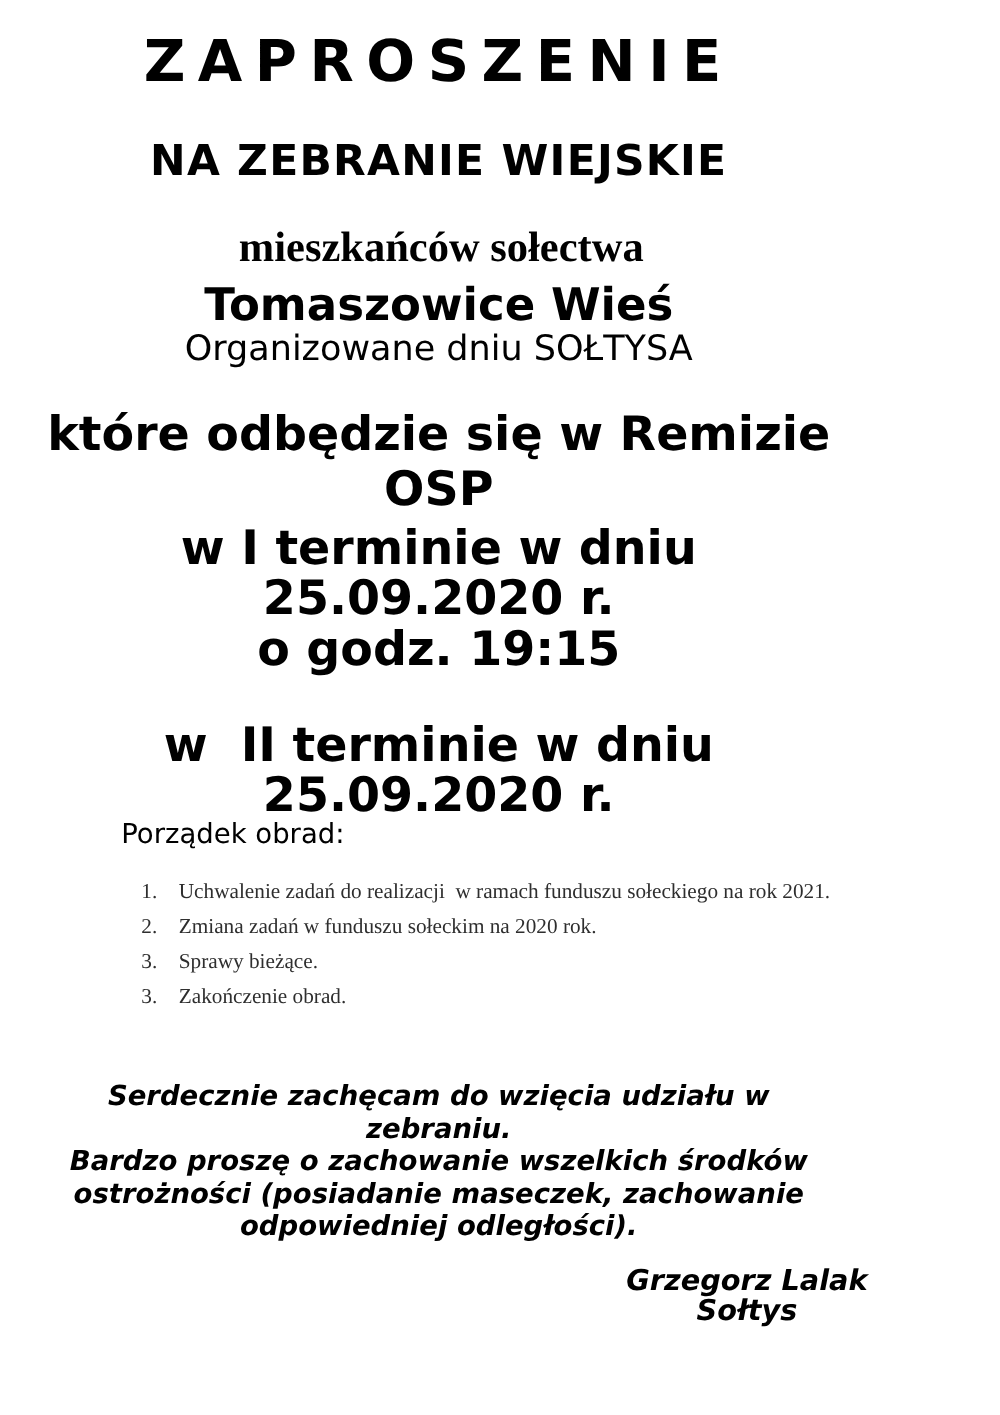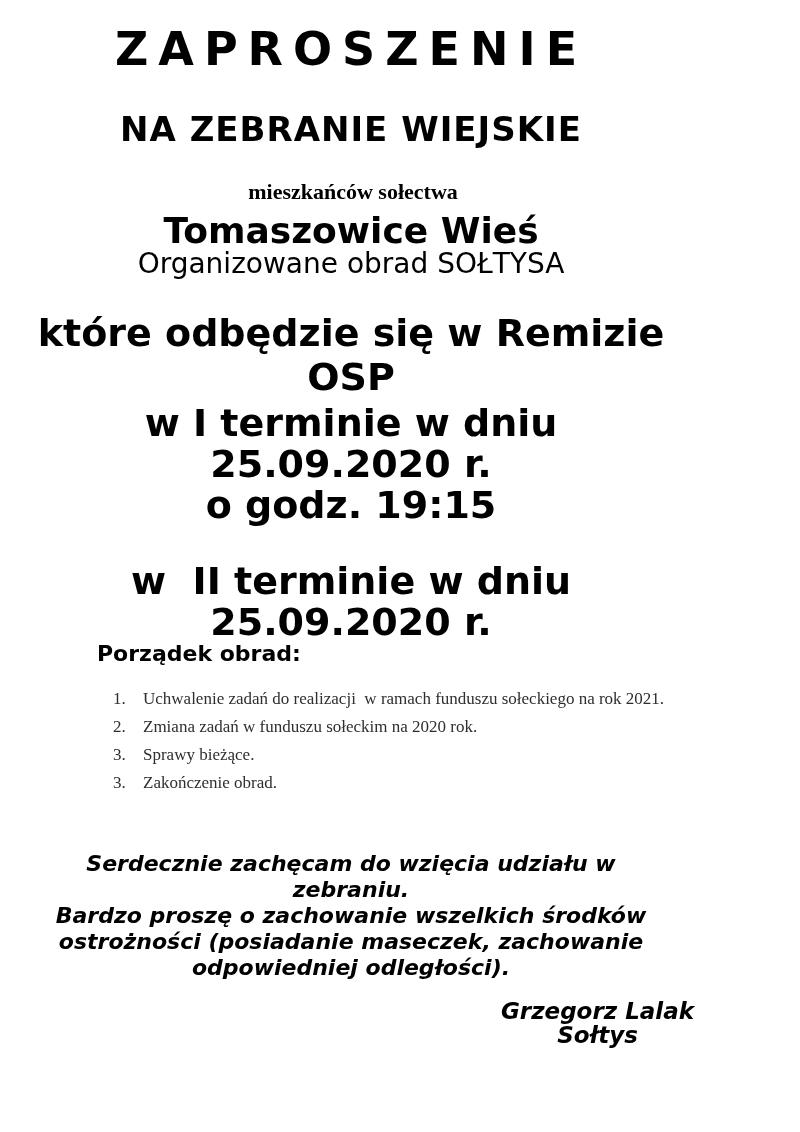--- a/index.html
+++ b/index.html
@@ -31,21 +31,21 @@
   .doc-subtitle {
     margin: 34px 0 0 0;
     font-size: 34px;
     font-weight: bold;
     letter-spacing: 1px;
     line-height: 1.2;
   }
   .audience-line {
     margin: 30px 0 0 4px;
     font-family: "Liberation Serif", "DejaVu Serif", serif;
-    font-size: 22px;
+    font-size: 34px;
     font-weight: bold;
     line-height: 1.2;
     text-align: center;
   }
   .village-name {
     margin: 4px 0 0 0;
     font-size: 36px;
     font-weight: bold;
     line-height: 1.15;
   }
@@ -66,21 +66,21 @@
     font-weight: bold;
     line-height: 1.07;
   }
   .term-first { margin-top: 0; }
   .term-second { margin-top: 36px; }
   .term-line { white-space: pre-wrap; }
   .agenda-heading {
     margin: -2px 0 16px 97px;
     text-align: left;
     font-size: 22px;
-    font-weight: bold;
+    font-weight: normal;
     line-height: 1.2;
   }
   .agenda-list {
     margin: 18px 0 0 0;
   }
   .agenda-item {
     display: flex;
     margin-left: 113px;
     height: 28px;
     align-items: center;
@@ -123,21 +123,21 @@
   <div class="center-block">
 
     <div class="doc-title">ZAPROSZENIE</div>
 
     <div class="doc-subtitle">NA ZEBRANIE WIEJSKIE</div>
 
     <div class="audience-line">mieszkańców sołectwa</div>
 
     <div class="village-name">Tomaszowice Wieś</div>
 
-    <div class="organizer-line">Organizowane obrad SOŁTYSA</div>
+    <div class="organizer-line">Organizowane dniu SOŁTYSA</div>
 
     <div class="venue-line">które odbędzie się w Remizie OSP</div>
 
     <div class="term-block term-first">
       <div class="term-line">w I terminie w dniu</div>
       <div class="term-line">25.09.2020 r.</div>
       <div class="term-line">o godz. 19:15</div>
     </div>
 
     <div class="term-block term-second">

